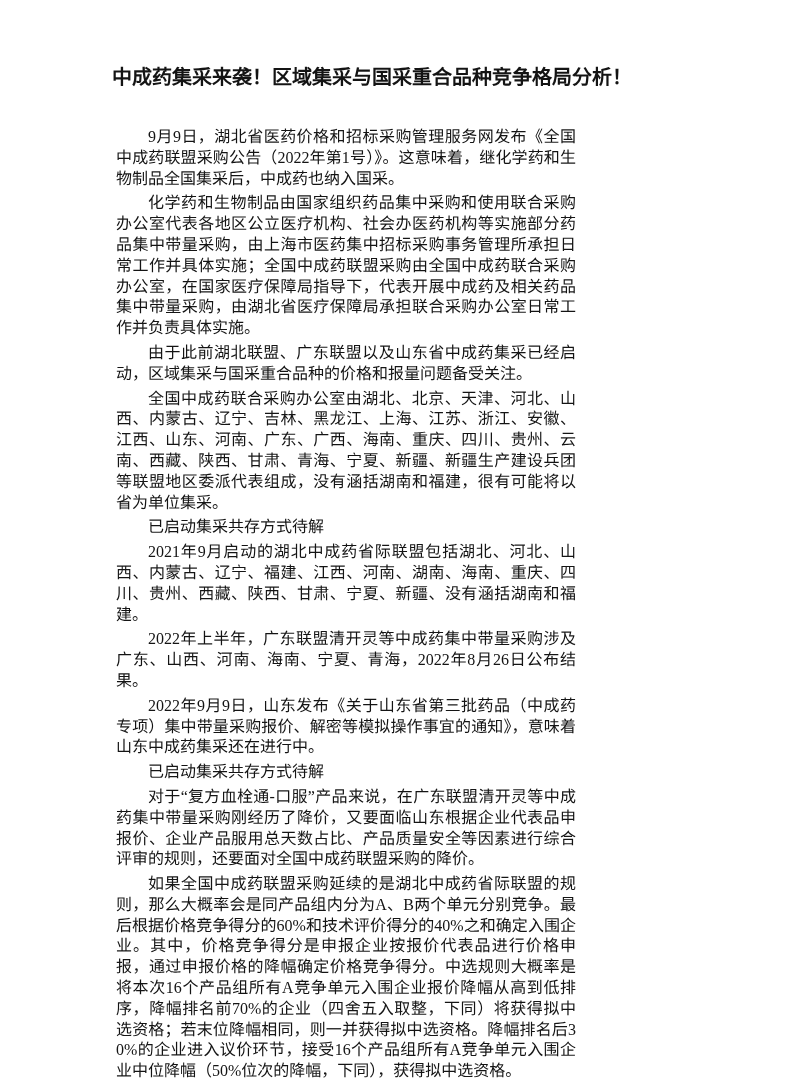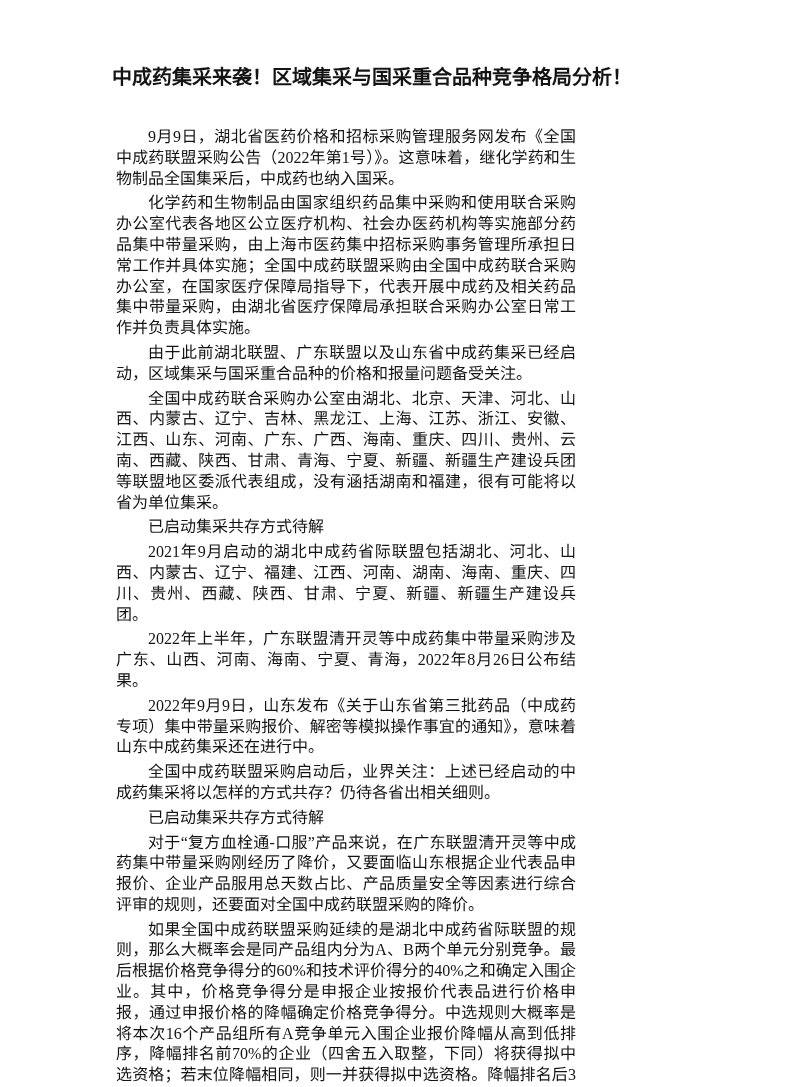--- a/index.html
+++ b/index.html
@@ -43,21 +43,20 @@
 <body>
 
 <div class="page">
   <h1 class="doc-title">中成药集采来袭！区域集采与国采重合品种竞争格局分析！</h1>
   <div class="doc-body" id="doc-body">
       <p class="para body">9月9日，湖北省医药价格和招标采购管理服务网发布《全国中成药联盟采购公告（2022年第1号）》。这意味着，继化学药和生物制品全国集采后，中成药也纳入国采。</p>
       <p class="para body">化学药和生物制品由国家组织药品集中采购和使用联合采购办公室代表各地区公立医疗机构、社会办医药机构等实施部分药品集中带量采购，由上海市医药集中招标采购事务管理所承担日常工作并具体实施；全国中成药联盟采购由全国中成药联合采购办公室，在国家医疗保障局指导下，代表开展中成药及相关药品集中带量采购，由湖北省医疗保障局承担联合采购办公室日常工作并负责具体实施。</p>
       <p class="para body">由于此前湖北联盟、广东联盟以及山东省中成药集采已经启动，区域集采与国采重合品种的价格和报量问题备受关注。</p>
       <p class="para body">全国中成药联合采购办公室由湖北、北京、天津、河北、山西、内蒙古、辽宁、吉林、黑龙江、上海、江苏、浙江、安徽、江西、山东、河南、广东、广西、海南、重庆、四川、贵州、云南、西藏、陕西、甘肃、青海、宁夏、新疆、新疆生产建设兵团等联盟地区委派代表组成，没有涵括湖南和福建，很有可能将以省为单位集采。</p>
       <p class="para heading">已启动集采共存方式待解</p>
-      <p class="para body">2021年9月启动的湖北中成药省际联盟包括湖北、河北、山西、内蒙古、辽宁、福建、江西、河南、湖南、海南、重庆、四川、贵州、西藏、陕西、甘肃、宁夏、新疆、新疆生产建设兵团。</p>
+      <p class="para body">2021年9月启动的湖北中成药省际联盟包括湖北、河北、山西、内蒙古、辽宁、福建、江西、河南、湖南、海南、重庆、四川、贵州、西藏、陕西、甘肃、宁夏、新疆、没有涵括湖南和福建。</p>
       <p class="para body">2022年上半年，广东联盟清开灵等中成药集中带量采购涉及广东、山西、河南、海南、宁夏、青海，2022年8月26日公布结果。</p>
       <p class="para body">2022年9月9日，山东发布《关于山东省第三批药品（中成药专项）集中带量采购报价、解密等模拟操作事宜的通知》，意味着山东中成药集采还在进行中。</p>
-      <p class="para body">全国中成药联盟采购启动后，业界关注：上述已经启动的中成药集采将以怎样的方式共存？仍待各省出相关细则。</p>
       <p class="para heading">已启动集采共存方式待解</p>
       <p class="para body">对于“复方血栓通-口服”产品来说，在广东联盟清开灵等中成药集中带量采购刚经历了降价，又要面临山东根据企业代表品申报价、企业产品服用总天数占比、产品质量安全等因素进行综合评审的规则，还要面对全国中成药联盟采购的降价。</p>
       <p class="para body">如果全国中成药联盟采购延续的是湖北中成药省际联盟的规则，那么大概率会是同产品组内分为A、B两个单元分别竞争。最后根据价格竞争得分的60%和技术评价得分的40%之和确定入围企业。其中，价格竞争得分是申报企业按报价代表品进行价格申报，通过申报价格的降幅确定价格竞争得分。中选规则大概率是将本次16个产品组所有A竞争单元入围企业报价降幅从高到低排序，降幅排名前70%的企业（四舍五入取整，下同）将获得拟中选资格；若末位降幅相同，则一并获得拟中选资格。降幅排名后30%的企业进入议价环节，接受16个产品组所有A竞争单元入围企业中位降幅（50%位次的降幅，下同），获得拟中选资格。</p>
     </div>
 </div>
 
 </body></html>

